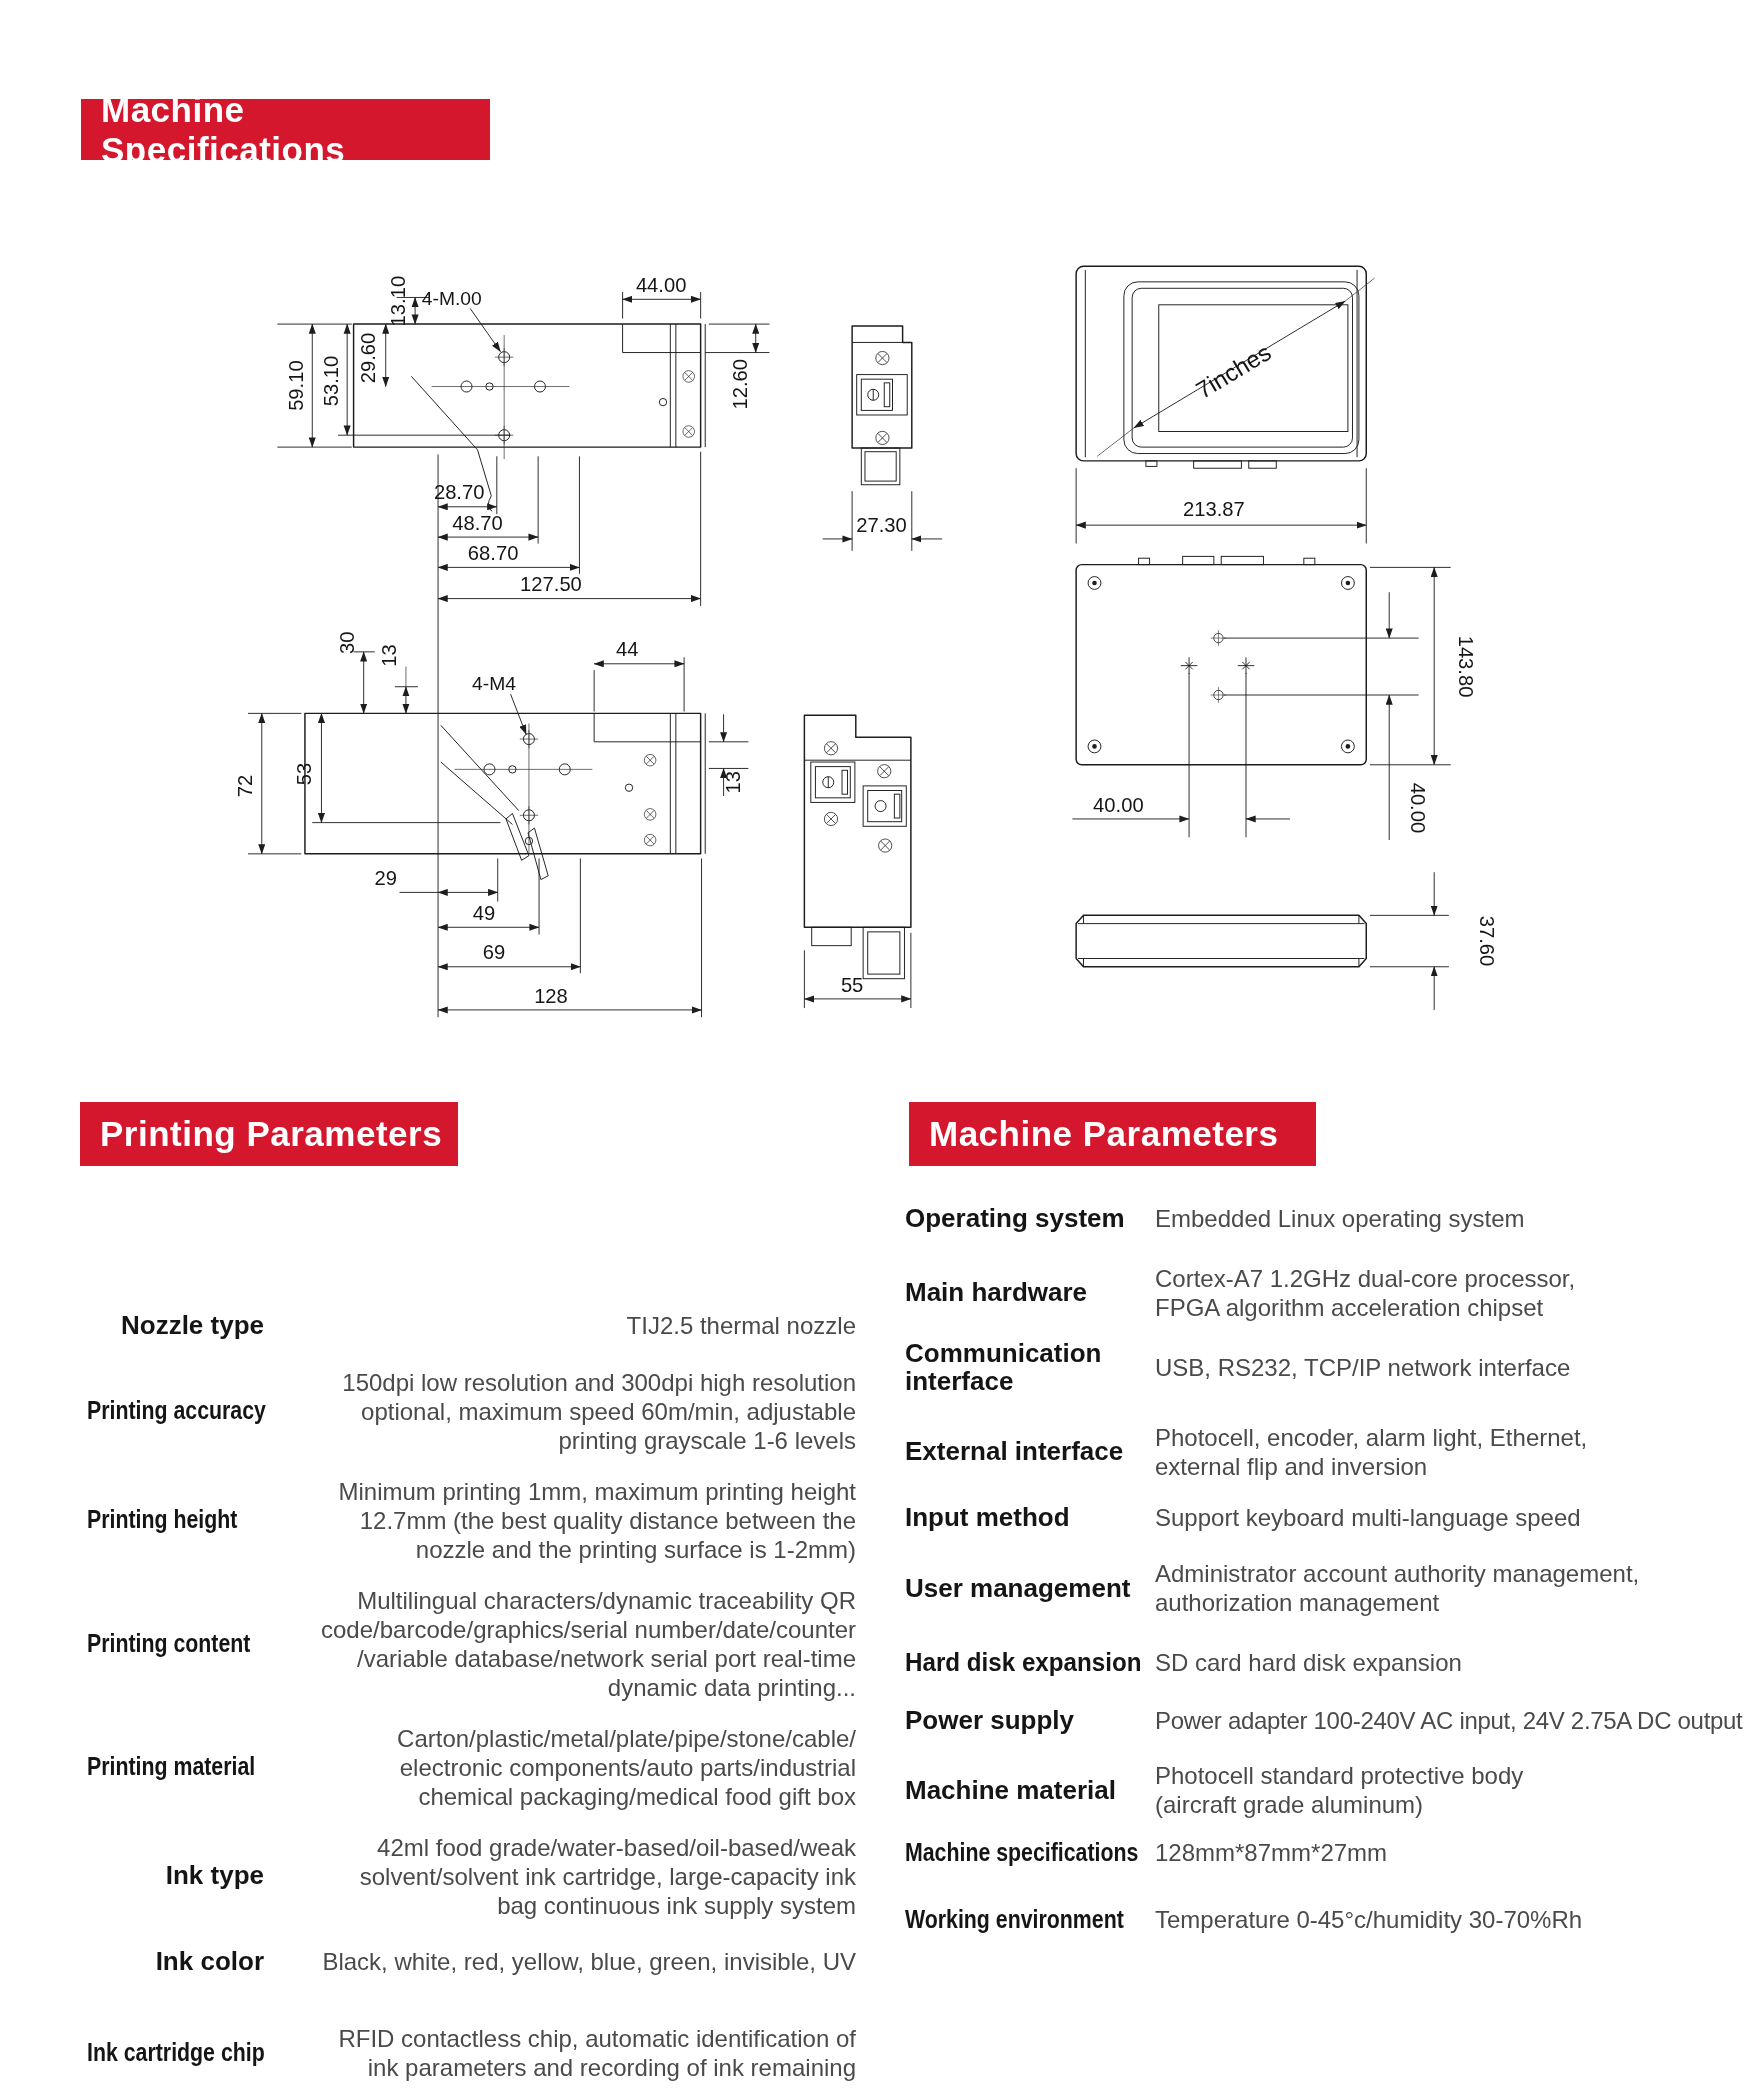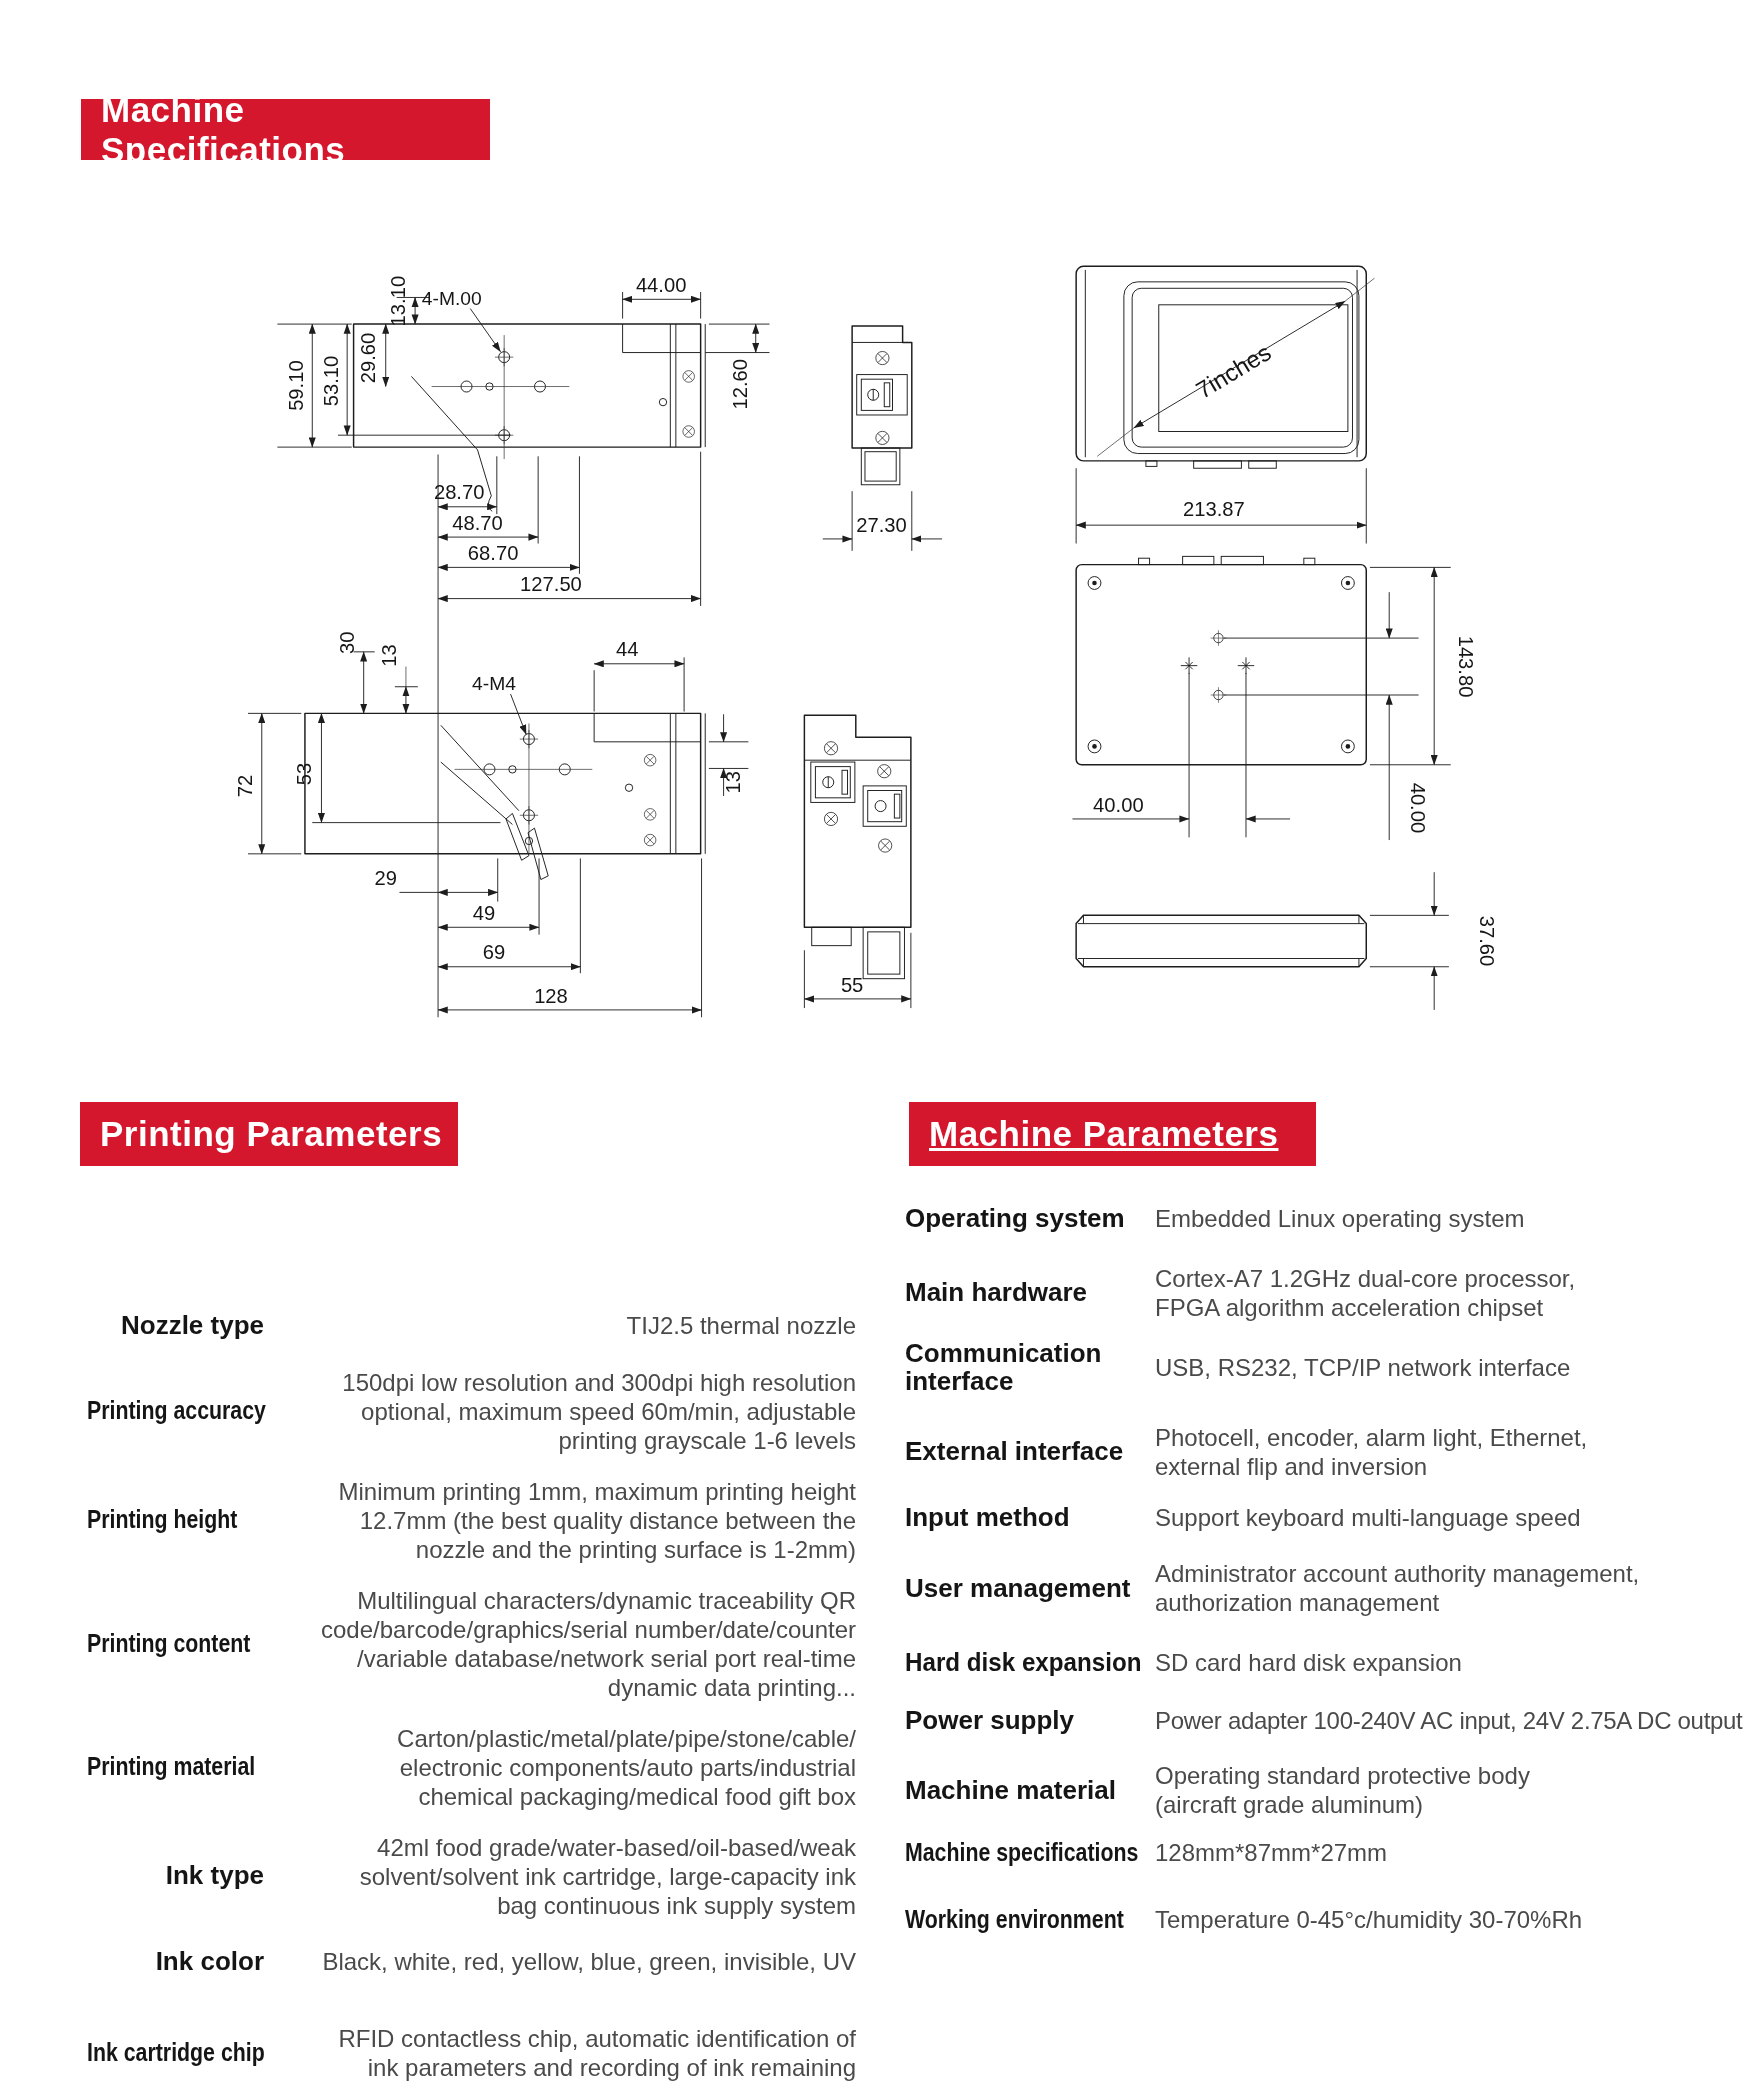--- a/index.html
+++ b/index.html
@@ -4,21 +4,21 @@
 <style>
   html,body{margin:0;padding:0;background:#fff;}
   .page{position:relative;width:1763px;height:2099px;background:#ffffff;overflow:hidden;
         font-family:"Liberation Sans",sans-serif;}
 
   
   .banner{position:absolute;background:#d4172c;color:#fff;font-weight:700;font-size:35px;
           display:flex;align-items:center;padding-left:20px;box-sizing:border-box;letter-spacing:0.5px;}
   #banner-main{left:81px;top:99px;width:409px;height:61px;}
   #banner-printing{left:80px;top:1102px;width:378px;height:64px;}
-  #banner-machine{left:909px;top:1102px;width:407px;height:64px;text-decoration:underline;}
+  #banner-machine{left:909px;top:1102px;width:407px;height:64px;}
 
   
   .spec-table{position:absolute;}
   #printing-table{left:87px;top:1311px;width:771px;text-align:right;}
   #machine-table{left:905px;top:1204px;width:845px;}
   .row{display:flex;align-items:center;}
   .lbl{font-weight:700;color:#151515;font-size:26px;line-height:27.5px;flex-shrink:0;}
   #printing-table .lbl{width:177px;}
   #machine-table .lbl{width:250px;}
   .val{font-size:24px;line-height:29px;color:#4a4a4a;white-space:pre-line;width:592px;}
@@ -421,21 +421,21 @@
     <div class="row">
       <div class="lbl tight-mild">Hard disk expansion</div>
       <div class="val">SD card hard disk expansion</div>
     </div>
     <div class="row">
       <div class="lbl">Power supply</div>
       <div class="val">Power adapter 100-240V AC input, 24V 2.75A DC output</div>
     </div>
     <div class="row">
       <div class="lbl">Machine material</div>
-      <div class="val">Operating standard protective body
+      <div class="val">Photocell standard protective body
 (aircraft grade aluminum)</div>
     </div>
     <div class="row">
       <div class="lbl tight">Machine specifications</div>
       <div class="val">128mm*87mm*27mm</div>
     </div>
     <div class="row">
       <div class="lbl tight">Working environment</div>
       <div class="val">Temperature 0-45°c/humidity 30-70%Rh</div>
     </div>

